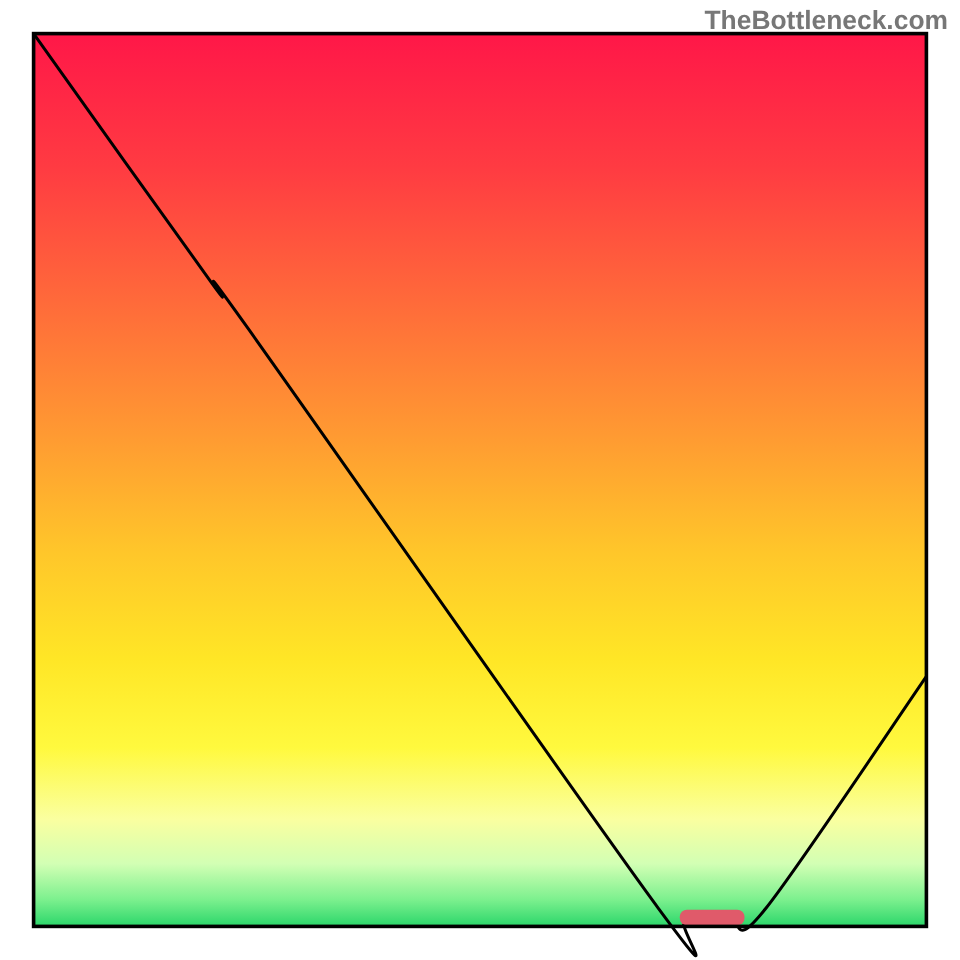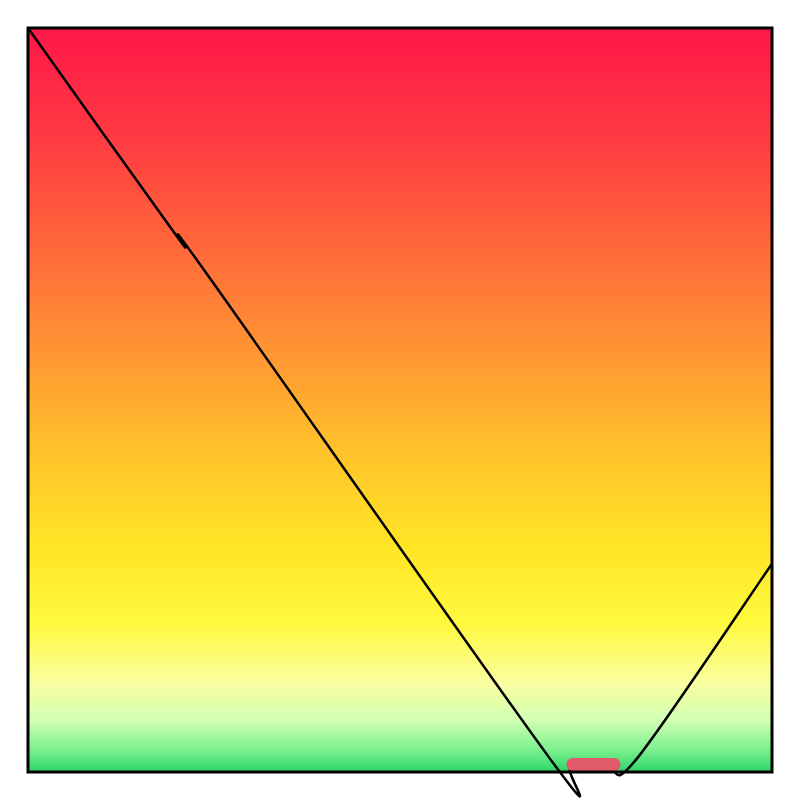--- a/index.html
+++ b/index.html
@@ -25,20 +25,21 @@
     z-index: 20;
   }
   svg {
     display: block;
   }
 </style>
 </head>
 <body>
 
 <div class="container">
+  <div class="attribution">TheBottleneck.com</div>
   <svg id="chart-svg" width="800" height="800" viewBox="0 0 800 800">
     <defs>
       <linearGradient id="bg-grad" x1="0" y1="0" x2="0" y2="1">
           <stop offset="0%" stop-color="#ff1748"></stop>
           <stop offset="15%" stop-color="#ff3b42"></stop>
           <stop offset="30%" stop-color="#ff6a3a"></stop>
           <stop offset="45%" stop-color="#ff9a32"></stop>
           <stop offset="57.99999999999999%" stop-color="#ffc62a"></stop>
           <stop offset="70%" stop-color="#ffe626"></stop>
           <stop offset="80%" stop-color="#fff93e"></stop>

